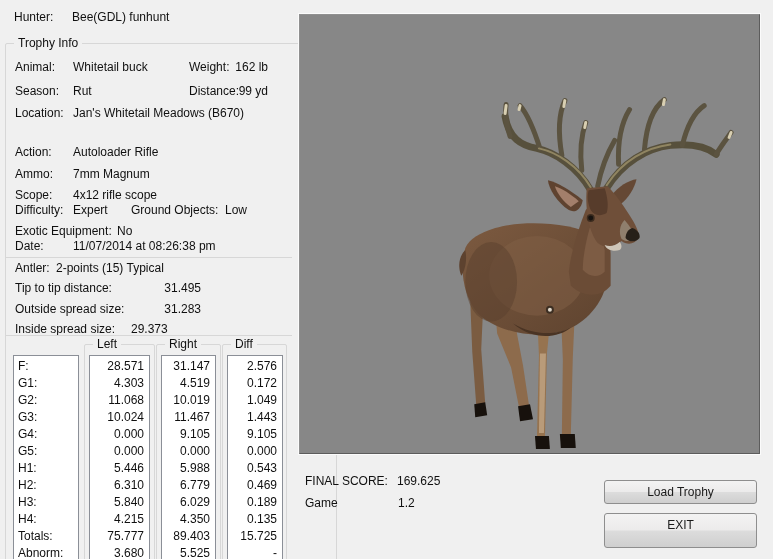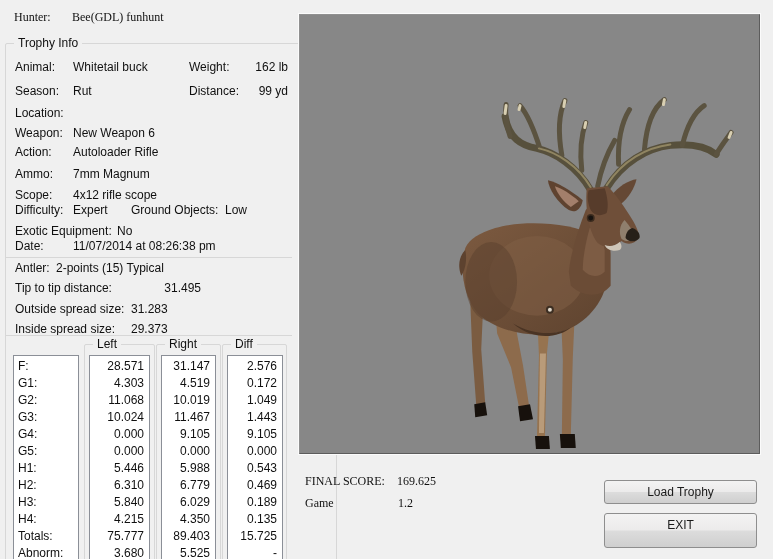--- a/index.html
+++ b/index.html
@@ -4,39 +4,39 @@
 <style>
   * { margin:0; padding:0; box-sizing:border-box; }
   html,body { width:773px; height:559px; }
   body {
     position:relative;
     background:#f0f0f0;
     font-family:"Liberation Sans","DejaVu Sans",sans-serif;
     font-size:12px; color:#101010;
     overflow:hidden;
   }
-  .abs { position:absolute; white-space:nowrap;font-family:Liberation Serif, serif; }
+  .abs { position:absolute; white-space:nowrap; }
 
   
   .panel {
     position:absolute; left:5px; top:30px; width:332px; height:521px;
     border:1px solid #d7d7d7; border-radius:2px;margin-top:13px;
   }
   .panel-caption {
     position:absolute; left:8px; top:-8px; background:#f0f0f0; padding:0 4px;
     line-height:15px;
   }
   .divider { position:absolute; left:0; width:286px; height:1px; background:#d7d7d7; }
 
   .row { position:absolute; height:18px; line-height:18px; width:286px; }
   .row span { position:absolute; white-space:nowrap; }
   .c1 { left:9px; }   
   .c2 { left:67px; }  
   .c3 { left:183px; } 
-  .c4 { right:4px; } 
+  .c4 { right:24px; } 
 
   
   .gbox { position:absolute; top:300px; height:221px; border:1px solid #d7d7d7; border-radius:2px; }
   .gbox .panel-caption { left:8px; }
   .listbox {
     position:absolute; top:311px; height:207px; background:#ffffff;
     border:1px solid #8b8f97; overflow:hidden; padding-top:2px;
   }
   .lrow { height:17px; line-height:17px; }
   .lrow.lab { padding-left:4px; }
@@ -78,24 +78,21 @@
     <span class="c4">162 lb</span>
   </div>
   <div class="row" style="top:38px;">
     <span class="c1">Season:</span>
     <span class="c2">Rut</span>
     <span class="c3">Distance:</span>
     <span class="c4">99 yd</span>
   </div>
   <div class="row" style="top:60px;">
     <span class="c1">Location:</span>
-  </div>
-  <div class="row" style="top:80px;">
-    <span class="c1">Weapon:</span>
-    <span class="c2">New Weapon 6</span>
+    <span class="c2">Jan's Whitetail Meadows (B670)</span>
   </div>
   <div class="row" style="top:99px;">
     <span class="c1">Action:</span>
     <span class="c2">Autoloader Rifle</span>
   </div>
   <div class="row" style="top:121px;">
     <span class="c1">Ammo:</span>
     <span class="c2">7mm Magnum</span>
   </div>
   <div class="row" style="top:142px;">
@@ -122,21 +119,21 @@
   <div class="row" style="top:215px;">
     <span class="c1">Antler:</span>
     <span style="left:50px;">2-points (15) Typical</span>
   </div>
   <div class="row" style="top:235px;">
     <span class="c1">Tip to tip distance:</span>
     <span style="left:125px; width:70px; text-align:right;">31.495</span>
   </div>
   <div class="row" style="top:256px;">
     <span class="c1">Outside spread size:</span>
-    <span style="left:125px; width:70px; ">31.283</span>
+    <span style="left:125px; width:70px; text-align:right;">31.283</span>
   </div>
   <div class="row" style="top:276px;">
     <span class="c1">Inside spread size:</span>
     <span style="left:125px; width:70px; text-align:left;">29.373</span>
   </div>
 
   <div class="divider" style="top:291px;"></div>
 
   <div class="gbox" style="left:78px; width:71px;">
     <span class="panel-caption">Left</span>

